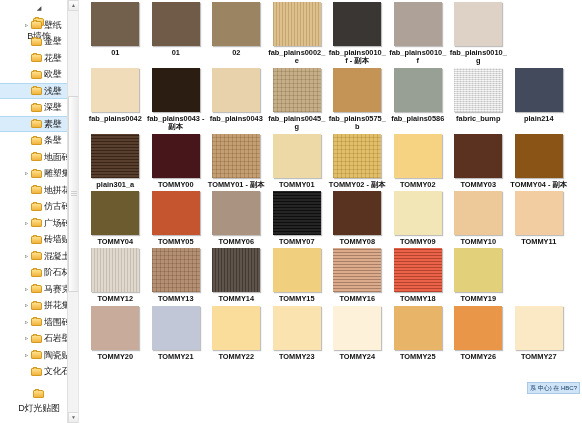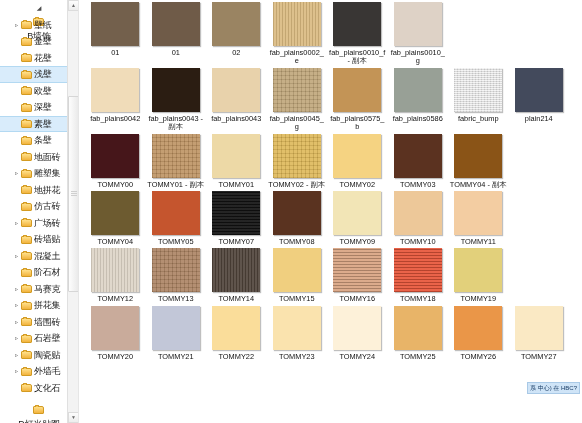--- a/index.html
+++ b/index.html
@@ -37,21 +37,21 @@
     border:1px solid #d39b22;border-radius:1px 2px 1px 1px;
     box-sizing:border-box;
   }
   .folder i:after{
     content:"";position:absolute;left:1px;top:-2px;width:4px;height:2px;
     background:#f7c65a;border:1px solid #d39b22;border-bottom:none;
     border-radius:1px 1px 0 0;box-sizing:border-box;
   }
   .nlabel{font-size:9px;letter-spacing:-0.2px;}
   .d0{padding-left:0;flex-direction:column;}
-  .d1{padding-left:12px;}
+  .d1{padding-left:22px;}
 
   
   #side-scroll{
     position:absolute;right:0;top:0;width:11px;height:423px;
     background:#f3f3f3;border-left:1px solid #e0e0e0;box-sizing:border-box;
   }
   #side-scroll .arrow{
     position:absolute;left:0;width:11px;height:11px;
     background:linear-gradient(#fdfdfd,#ededed);border:1px solid #dcdcdc;
     box-sizing:border-box;font-size:5px;line-height:9px;text-align:center;color:#6b6b6b;
@@ -65,21 +65,21 @@
   }
   #side-scroll .thumb:after{
     content:"";position:absolute;left:2px;top:50%;margin-top:-3px;
     width:6px;height:6px;
     background:repeating-linear-gradient(#cfcfcf 0 1px,transparent 1px 2px);
   }
 
   
   #main{
     position:relative;flex:1 1 auto;height:423px;overflow:hidden;
-    background:#ffffff;padding-left:6px;box-sizing:border-box;
+    background:#ffffff;padding-left:6px;box-sizing:border-box;font-weight:bold;
   }
   .row{display:flex;align-items:flex-start;}
   .cell{
     width:60.5px;flex:0 0 60.5px;
     display:flex;flex-direction:column;align-items:center;
     padding-top:2px;
   }
   .swatch{
     width:48px;height:44px;
     box-shadow:1px 1px 1px rgba(0,0,0,.25);
@@ -127,39 +127,39 @@
           </span>
           <span class="nlabel">金壁</span>
         </li>
         <li class="node d1">
           <span class="chev"></span>
           <span class="folder">
             <i></i>
           </span>
           <span class="nlabel">花壁</span>
         </li>
+        <li class="node d1">
+          <span class="chev"></span>
+          <span class="folder">
+            <i></i>
+          </span>
+          <span class="nlabel">欧壁</span>
+        </li>
         <li class="node d1 sel">
           <span class="chev"></span>
           <span class="folder">
             <i></i>
           </span>
           <span class="nlabel">浅壁</span>
         </li>
         <li class="node d1">
           <span class="chev"></span>
           <span class="folder">
             <i></i>
           </span>
-          <span class="nlabel">欧壁</span>
-        </li>
-        <li class="node d1">
-          <span class="chev"></span>
-          <span class="folder">
-            <i></i>
-          </span>
           <span class="nlabel">深壁</span>
         </li>
         <li class="node d1 sel">
           <span class="chev"></span>
           <span class="folder">
             <i></i>
           </span>
           <span class="nlabel">素壁</span>
         </li>
         <li class="node d1">
@@ -252,27 +252,20 @@
             <i></i>
           </span>
           <span class="nlabel">石岩壁</span>
         </li>
         <li class="node d1">
           <span class="chev">▹</span>
           <span class="folder">
             <i></i>
           </span>
           <span class="nlabel">陶瓷贴</span>
-        </li>
-        <li class="node d1">
-          <span class="chev">▹</span>
-          <span class="folder">
-            <i></i>
-          </span>
-          <span class="nlabel">外墙毛</span>
         </li>
         <li class="node d1">
           <span class="chev"></span>
           <span class="folder">
             <i></i>
           </span>
           <span class="nlabel">文化石</span>
         </li>
         <li class="node d0">
           <span class="chev"></span>
@@ -306,20 +299,24 @@
         </div>
         <div class="cell">
           <div class="swatch" style="background: repeating-linear-gradient(90deg, rgba(0, 0, 0, 0.1) 0px, rgba(0, 0, 0, 0.1) 1px, rgba(255, 255, 255, 0.1) 1px, rgba(255, 255, 255, 0.1) 3px), rgb(217, 185, 127);"></div>
           <div class="cap">fab_plains0002_e</div>
         </div>
         <div class="cell">
           <div class="swatch" style="background: rgb(57, 54, 52);"></div>
           <div class="cap">fab_plains0010_f - 副本</div>
         </div>
         <div class="cell">
+          <div class="swatch" style="background: rgb(174, 162, 152);"></div>
+          <div class="cap">fab_plains0010_f</div>
+        </div>
+        <div class="cell">
           <div class="swatch" style="background: rgb(222, 210, 198);"></div>
           <div class="cap">fab_plains0010_g</div>
         </div>
       </div>
       <div class="row">
         <div class="cell">
           <div class="swatch" style="background: rgb(240, 220, 185);"></div>
           <div class="cap">fab_plains0042</div>
         </div>
         <div class="cell">
@@ -346,20 +343,24 @@
           <div class="swatch" style="background: repeating-linear-gradient(0deg, rgba(0, 0, 0, 0.07) 0px, rgba(0, 0, 0, 0.07) 1px, rgba(255, 255, 255, 0.5) 1px, rgba(255, 255, 255, 0.5) 2px), repeating-linear-gradient(90deg, rgba(0, 0, 0, 0.05) 0px, rgba(0, 0, 0, 0.05) 1px, rgba(255, 255, 255, 0.4) 1px, rgba(255, 255, 255, 0.4) 3px), rgb(222, 222, 222);"></div>
           <div class="cap">fabric_bump</div>
         </div>
         <div class="cell">
           <div class="swatch" style="background: rgb(67, 74, 92);"></div>
           <div class="cap">plain214</div>
         </div>
       </div>
       <div class="row">
         <div class="cell">
+          <div class="swatch" style="background: repeating-linear-gradient(0deg, rgba(0, 0, 0, 0.22) 0px, rgba(0, 0, 0, 0.22) 1px, rgba(255, 255, 255, 0.08) 1px, rgba(255, 255, 255, 0.08) 3px), rgb(74, 47, 28);"></div>
+          <div class="cap">plain301_a</div>
+        </div>
+        <div class="cell">
           <div class="swatch" style="background: rgb(70, 22, 26);"></div>
           <div class="cap">TOMMY00</div>
         </div>
         <div class="cell">
           <div class="swatch" style="background: repeating-linear-gradient(90deg, rgba(0, 0, 0, 0.09) 0px, rgba(0, 0, 0, 0.09) 1px, rgba(255, 255, 255, 0.07) 1px, rgba(255, 255, 255, 0.07) 4px), repeating-linear-gradient(0deg, rgba(0, 0, 0, 0.09) 0px, rgba(0, 0, 0, 0.09) 1px, rgba(255, 255, 255, 0.07) 1px, rgba(255, 255, 255, 0.07) 4px), rgb(187, 143, 92);"></div>
           <div class="cap">TOMMY01 - 副本</div>
         </div>
         <div class="cell">
           <div class="swatch" style="background: rgb(237, 217, 166);"></div>
           <div class="cap">TOMMY01</div>
@@ -384,20 +385,24 @@
       <div class="row">
         <div class="cell">
           <div class="swatch" style="background: rgb(109, 91, 48);"></div>
           <div class="cap">TOMMY04</div>
         </div>
         <div class="cell">
           <div class="swatch" style="background: rgb(197, 85, 46);"></div>
           <div class="cap">TOMMY05</div>
         </div>
         <div class="cell">
+          <div class="swatch" style="background: rgb(171, 147, 130);"></div>
+          <div class="cap">TOMMY06</div>
+        </div>
+        <div class="cell">
           <div class="swatch" style="background: repeating-linear-gradient(0deg, rgba(0, 0, 0, 0.22) 0px, rgba(0, 0, 0, 0.22) 1px, rgba(255, 255, 255, 0.08) 1px, rgba(255, 255, 255, 0.08) 3px), rgb(18, 18, 18);"></div>
           <div class="cap">TOMMY07</div>
         </div>
         <div class="cell">
           <div class="swatch" style="background: rgb(90, 51, 32);"></div>
           <div class="cap">TOMMY08</div>
         </div>
         <div class="cell">
           <div class="swatch" style="background: rgb(242, 229, 182);"></div>
           <div class="cap">TOMMY09</div>

